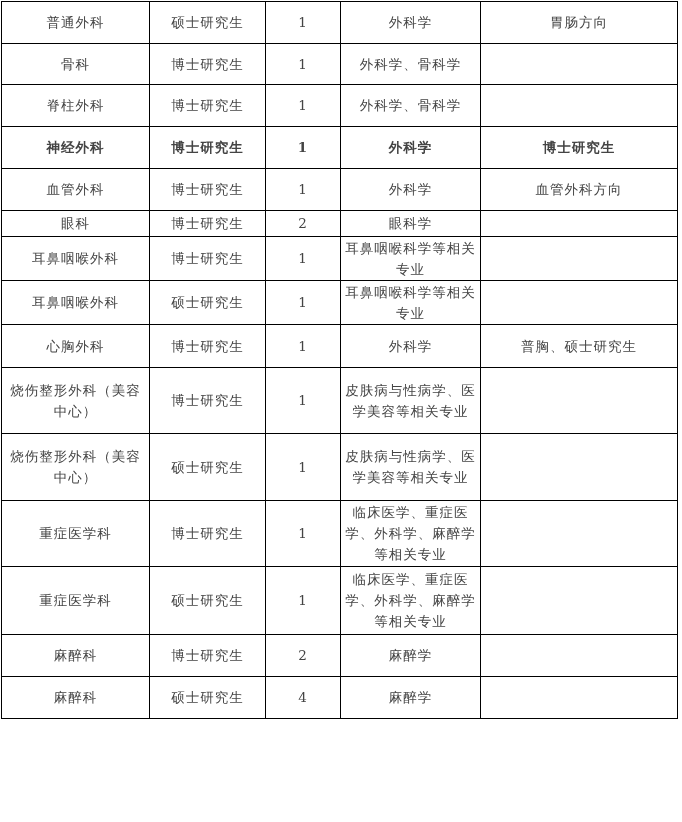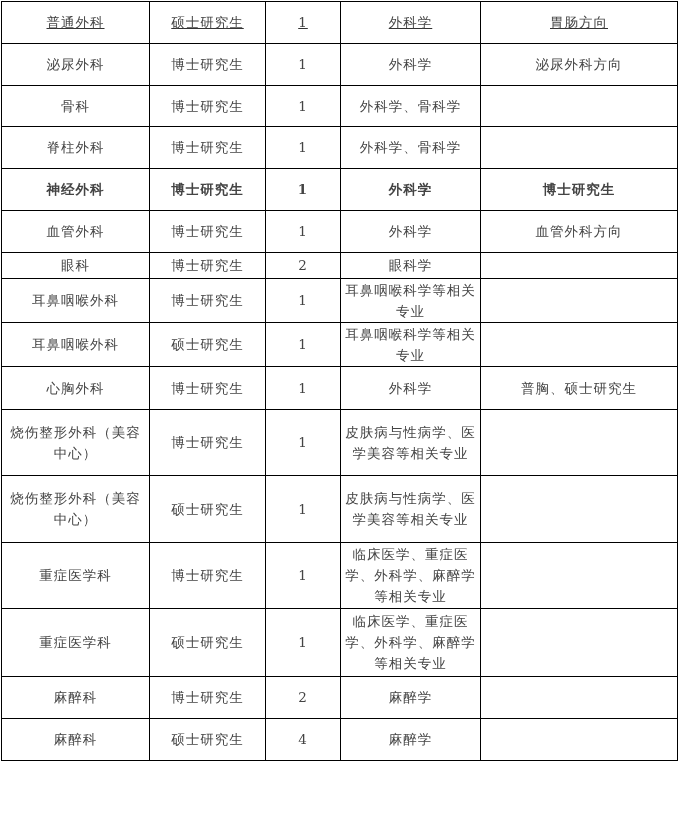--- a/index.html
+++ b/index.html
@@ -20,33 +20,26 @@
 
 <table class="grid">
   <colgroup>
       <col class="c1">
       <col class="c2">
       <col class="c3">
       <col class="c4">
       <col class="c5">
     </colgroup>
   <tbody id="tbody">
-      <tr style="height: 42px; text-decoration: underline;">
+      <tr style="height: 42px;">
     <td class="c-dept">普通外科</td>
     <td class="c-degree">硕士研究生</td>
     <td class="c-num">1</td>
     <td class="c-major">外科学</td>
     <td class="c-note">胃肠方向</td>
-  </tr>
-      <tr style="height: 42px;">
-    <td class="c-dept">泌尿外科</td>
-    <td class="c-degree">博士研究生</td>
-    <td class="c-num">1</td>
-    <td class="c-major">外科学</td>
-    <td class="c-note">泌尿外科方向</td>
   </tr>
       <tr style="height: 41px;">
     <td class="c-dept">骨科</td>
     <td class="c-degree">博士研究生</td>
     <td class="c-num">1</td>
     <td class="c-major">外科学、骨科学</td>
     <td class="c-note"></td>
   </tr>
       <tr style="height: 42px;">
     <td class="c-dept">脊柱外科</td>

